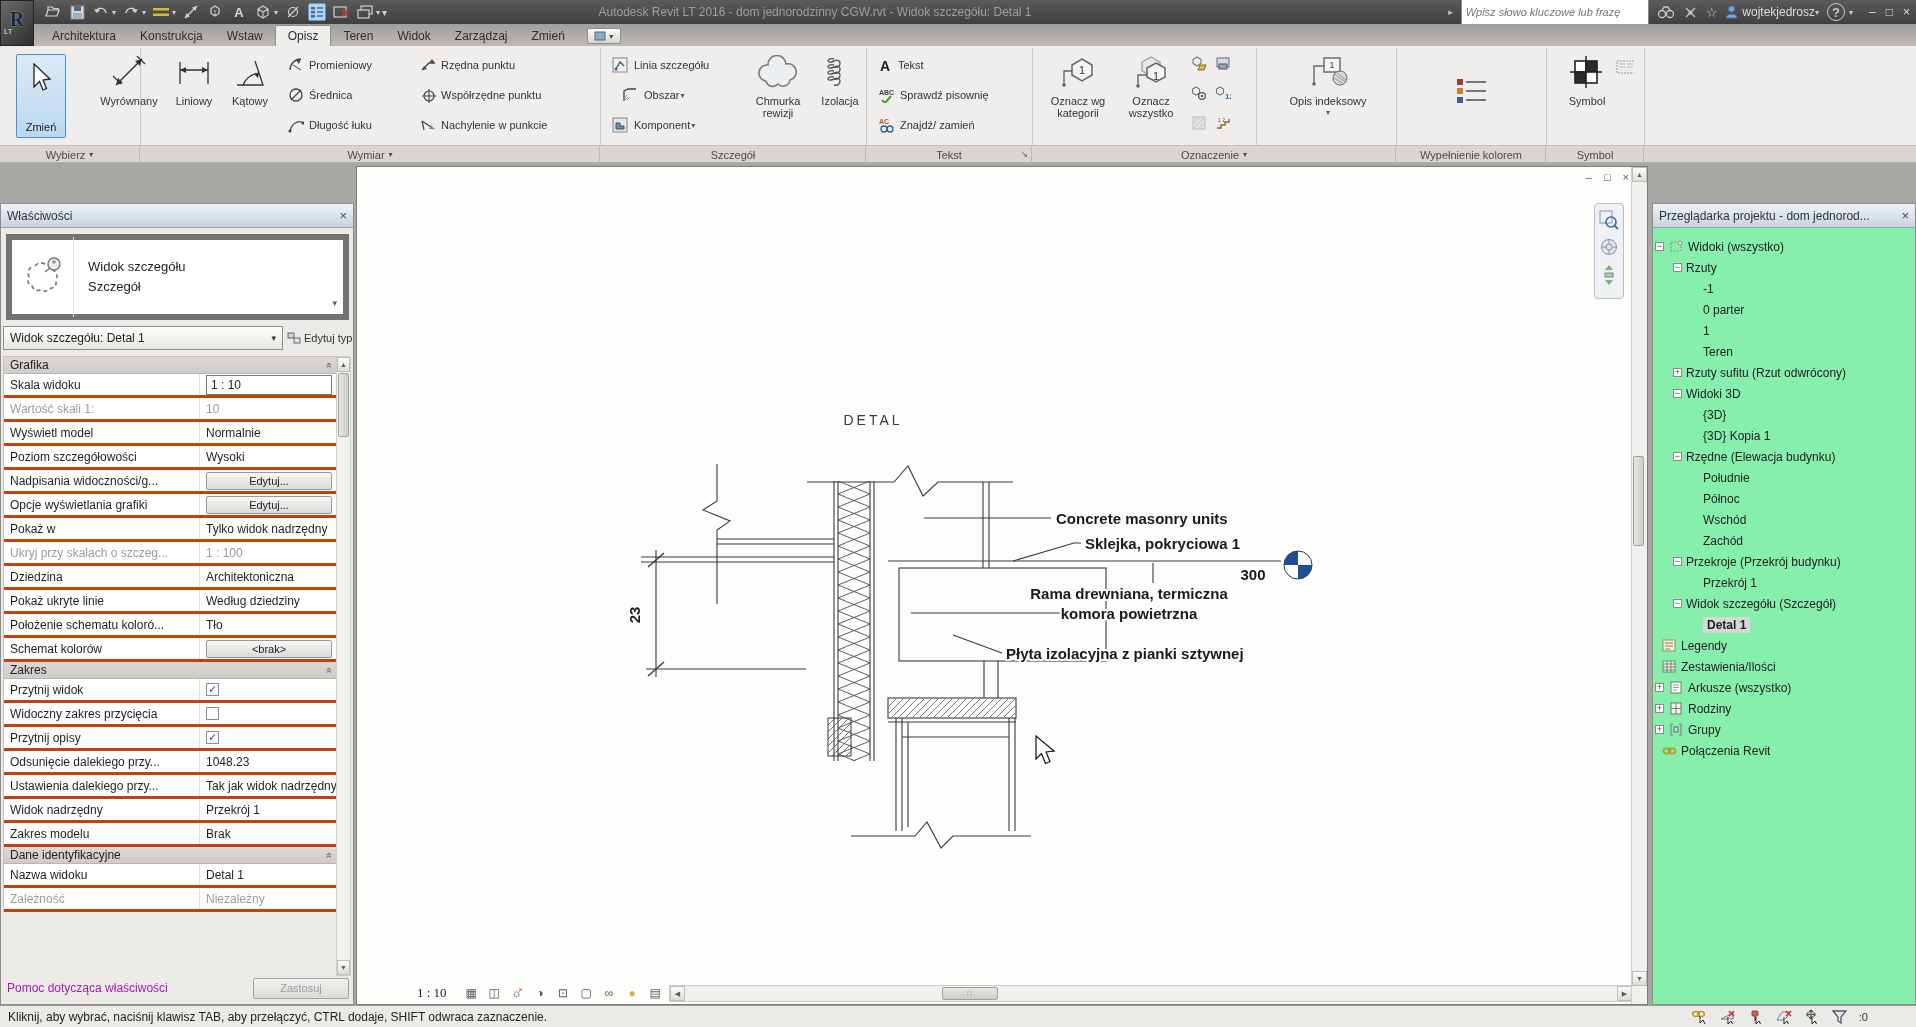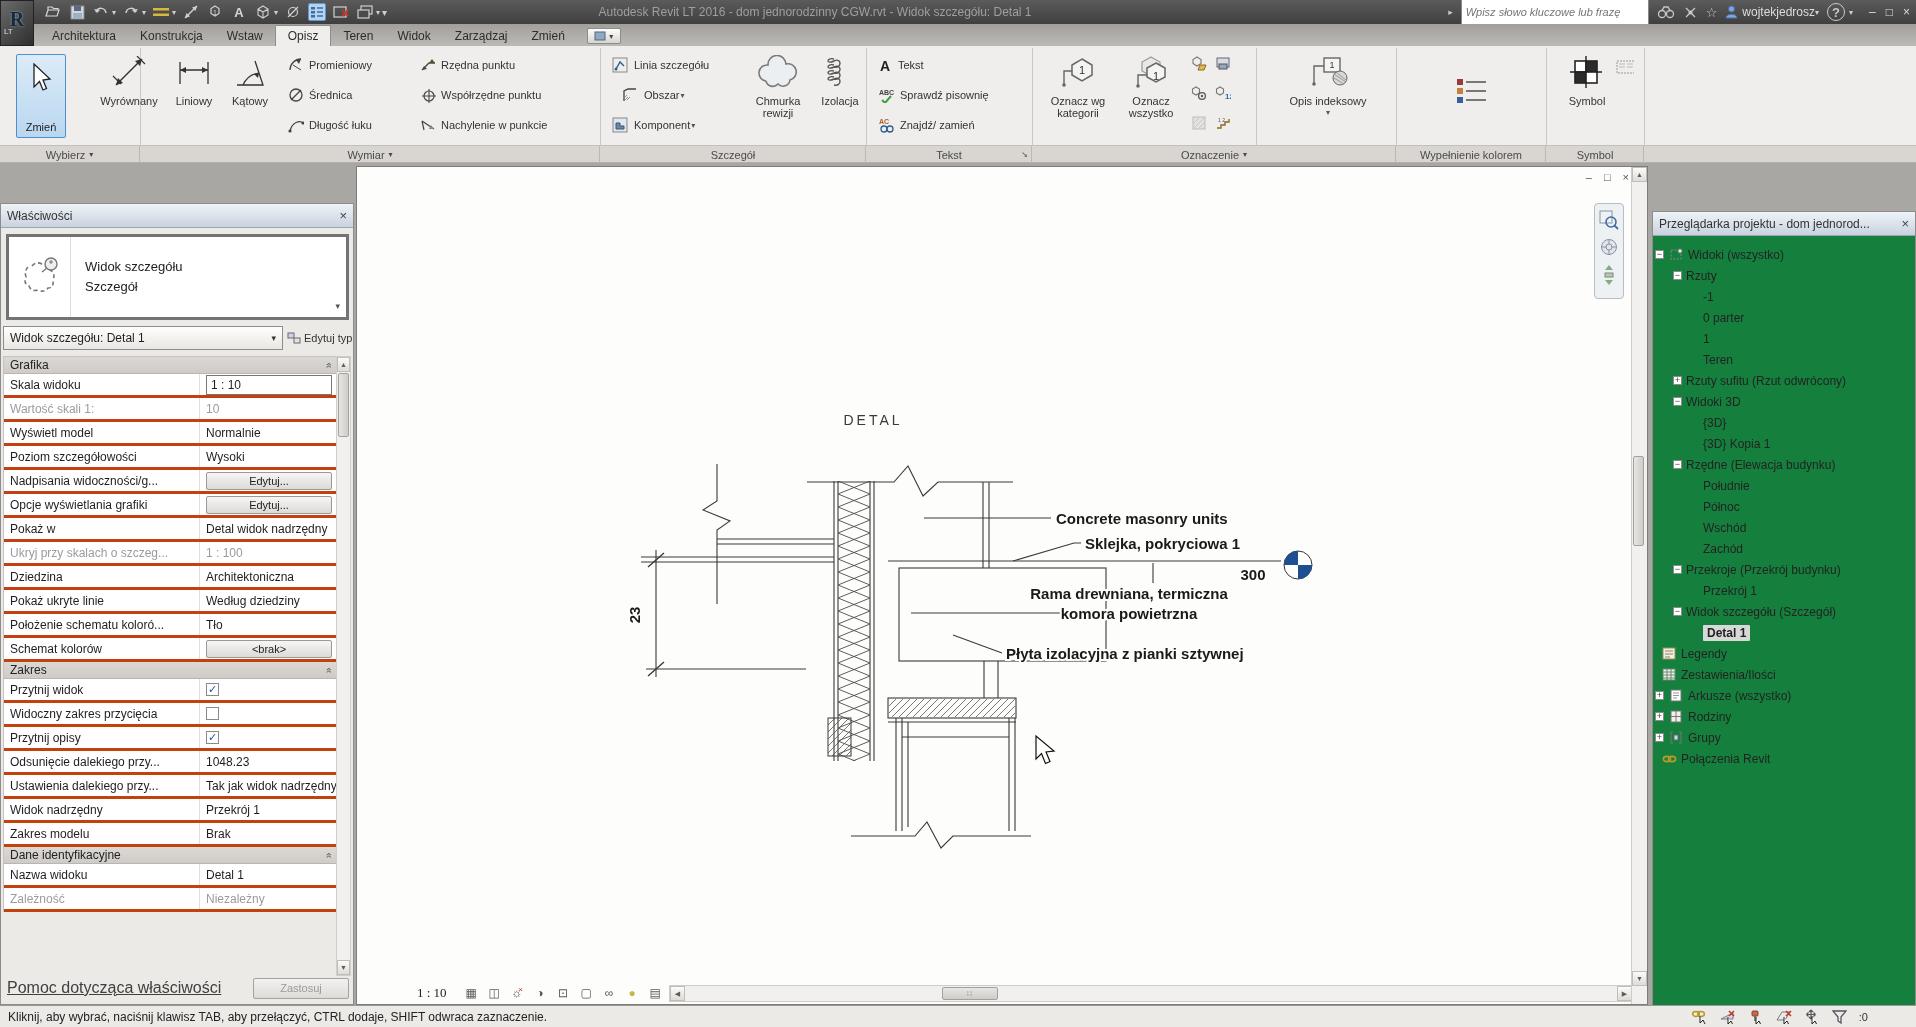--- a/index.html
+++ b/index.html
@@ -35,21 +35,21 @@
 .bigbtn .ic{height:38px;display:flex;align-items:center;justify-content:center;margin-bottom:3px}
 .smallbtn{position:absolute;display:flex;align-items:center;gap:5px;font-size:11px;color:#333;height:18px;white-space:nowrap}
 .zmien{position:absolute;left:16px;top:8px;width:50px;height:84px;background:linear-gradient(#dcebf8,#b9d7f0);border:1px solid #4d90d0;border-radius:2px;display:flex;flex-direction:column;align-items:center;justify-content:space-between;padding:8px 0 4px;font-size:11px}
 .gridico{position:absolute;width:18px;height:18px;display:flex;align-items:center;justify-content:center}
 
 #workspace{position:absolute;left:0;top:163px;width:1916px;height:842px;background:#a9a7a3}
 
 #props{position:absolute;left:0;top:40px;width:354px;height:802px;background:#eceae7;border:1px solid #8e8c89}
 .palhead{height:24px;background:linear-gradient(#eef3f8,#c9d3de);border-bottom:1px solid #9aa5b1;display:flex;align-items:center;padding:0 6px;font-size:12px;color:#333}
 .palhead .x{margin-left:auto;font-size:13px;color:#444}
-#typesel{position:absolute;left:5px;top:30px;width:343px;height:86px;background:#fff;border:3px solid #737373;display:flex;align-items:center}
+#typesel{position:absolute;left:5px;top:30px;width:343px;height:86px;background:#fff;border:6px solid #737373;display:flex;align-items:center}
 #typesel .tico{width:62px;height:80px;border-right:1px solid #e0ddd8;display:flex;align-items:center;justify-content:center}
 #typesel .tlines{padding-left:10px;font-size:13px;color:#222;line-height:20px}
 #typesel .tar{position:absolute;right:6px;bottom:6px;font-size:9px;color:#555}
 #instrow{position:absolute;left:0px;top:120px;width:354px;height:28px}
 #instsel{position:absolute;left:2px;top:2px;width:280px;height:24px;background:linear-gradient(#fefefe,#e9e7e3);border:1px solid #8f8d89;display:flex;align-items:center;padding:0 6px;font-size:12px}
 #instsel .c{margin-left:auto;font-size:9px;color:#333}
 #edittype{position:absolute;left:286px;top:2px;width:66px;height:24px;display:flex;align-items:center;gap:3px;font-size:11px;color:#333}
 #pgrid{position:absolute;left:2px;top:152px;width:334px;background:#fff;border:1px solid #c6c3be;border-bottom:none}
 .prow{display:flex;height:24px;border-bottom:3px solid #c2410c;align-items:center}
 .prow .plbl{width:196px;padding-left:6px;border-right:1px solid #e2dfda;overflow:hidden;white-space:nowrap;align-self:stretch;display:flex;align-items:center}
@@ -58,39 +58,39 @@
 .prow.sec .plbl{border-right:none;width:auto;flex:1}
 .prow.sec .chev{margin-right:4px;color:#555;font-size:10px;transform:rotate(-90deg)}
 .prow.dis{color:#9b9b9b}
 .prow.dis .pval{color:#9b9b9b}
 .pbtn{width:100%;margin-right:4px;height:18px;background:linear-gradient(#f7f6f5,#dcdad6);border:1px solid #999;border-radius:2px;display:flex;align-items:center;justify-content:center;font-size:11px;color:#222}
 .pbtn.dis{color:#9c9c9c}
 .fld{width:100%;margin-right:4px;height:20px;border:1px solid #777;background:#fff;display:flex;align-items:center;padding-left:4px}
 .chk{width:13px;height:13px;border:1px solid #8a8a8a;background:#fff;font-size:11px;line-height:11px;color:#1d4f91;text-align:center}
 #pscroll{position:absolute;right:2px;top:152px;width:15px;height:620px;background:#f1f0ee;border:1px solid #d2cfcb}
 #pfoot{position:absolute;left:0;bottom:4px;width:354px;height:24px;display:flex;align-items:center;padding:0 6px}
-#pfoot a{color:#404040;text-decoration:underline;font-size:16px}
+#pfoot a{color:#a21caf;font-size:12px}
 #apply{margin-left:auto;width:96px;height:21px;background:linear-gradient(#f3f2f1,#dddbd7);border:1px solid #a5a3a0;border-radius:2px;color:#9a9a9a;display:flex;align-items:center;justify-content:center;font-size:11px}
 
 .sb-arrow{position:absolute;left:0;width:100%;height:15px;display:flex;align-items:center;justify-content:center;font-size:7px;color:#5f5d5a;background:linear-gradient(#fbfbfa,#dedcd8);border:1px solid #c0beba}
 .sb-thumb{position:absolute;left:1px;width:11px;background:linear-gradient(90deg,#e8e6e3,#cfcdc9);border:1px solid #a3a19d;border-radius:2px}
 
 #canvas{position:absolute;left:356px;top:3px;width:1292px;height:839px;background:#fdfdfc;border:1px solid #7e7c79}
 #viewbtns{position:absolute;right:18px;top:4px;display:flex;gap:12px;color:#555;font-size:11px}
 #navbar{position:absolute;right:23px;top:36px;width:30px;height:96px;background:rgba(235,238,242,.85);border:1px solid #b9bcc2;border-radius:4px;display:flex;flex-direction:column;align-items:center;gap:8px;padding-top:6px}
 
 #vcb{position:absolute;left:60px;bottom:2px;height:18px;display:flex;align-items:center;gap:6px}
 #vcb .scale{font-family:"Liberation Serif",serif;font-size:13px;color:#222;margin-right:10px}
 .vci{width:17px;height:16px;display:flex;align-items:center;justify-content:center;font-size:12px;color:#5a5a5a}
 #hscroll{position:absolute;left:312px;bottom:2px;width:964px;height:17px;background:#f1f0ee;border:1px solid #cfcdc9}
 #vscroll{position:absolute;right:0;top:0;width:16px;height:837px;background:#f1f0ee;border-left:1px solid #cfcdc9}
 .hsb-arrow{position:absolute;top:0;height:15px;width:15px;display:flex;align-items:center;justify-content:center;font-size:7px;color:#5f5d5a;background:linear-gradient(#fbfbfa,#dedcd8);border:1px solid #c0beba}
 #hthumb{position:absolute;left:272px;top:1px;width:56px;height:13px;background:linear-gradient(#e8e6e3,#cfcdc9);border:1px solid #a3a19d;border-radius:2px;display:flex;align-items:center;justify-content:center;color:#8b8986;font-size:8px;letter-spacing:1px}
 
-#browser{position:absolute;left:1652px;top:48px;width:264px;height:802px;background:#15803d;border:1px solid #8e8c89;display:flex;flex-direction:column}
+#browser{position:absolute;left:1652px;top:40px;width:264px;height:802px;background:#86efac;border:1px solid #8e8c89;display:flex;flex-direction:column}
 #tree{padding:8px 0 0 2px}
 .titem{height:21px;display:flex;align-items:center;font-size:12px;color:#222;white-space:nowrap}
 .texp{width:9px;height:9px;border:1px solid #8a8a8a;background:#fff;font-size:9px;line-height:7px;text-align:center;color:#444;margin-right:4px;flex:none}
 .tico{width:16px;height:14px;margin-right:4px;flex:none;display:flex;align-items:center;justify-content:center}
 .tsel{background:#d8d8d8;font-weight:bold;padding:1px 4px;border-radius:1px}
 
 #statusbar{position:absolute;left:0;top:1005px;width:1916px;height:22px;background:#eceae7;border-top:1px solid #9b9996;display:flex;align-items:center;padding:0 8px;font-size:12px;color:#222}
 #sb-icons{margin-left:auto;display:flex;align-items:center;gap:10px;margin-right:40px}
 .sbi{width:18px;height:16px;display:flex;align-items:center;justify-content:center}
 #filtcount{font-size:11px;color:#333}
@@ -604,21 +604,21 @@
           </div>
         </div>
       <div class="prow">
           <div class="plbl">Opcje wyświetlania grafiki</div>
           <div class="pval">
             <div class="pbtn">Edytuj...</div>
           </div>
         </div>
       <div class="prow">
           <div class="plbl">Pokaż w</div>
-          <div class="pval">Detal widok nadrzędny</div>
+          <div class="pval">Tylko widok nadrzędny</div>
         </div>
       <div class="prow dis">
           <div class="plbl">Ukryj przy skalach o szczeg...</div>
           <div class="pval">1 : 100</div>
         </div>
       <div class="prow">
           <div class="plbl">Dziedzina</div>
           <div class="pval">Architektoniczna</div>
         </div>
       <div class="prow">

